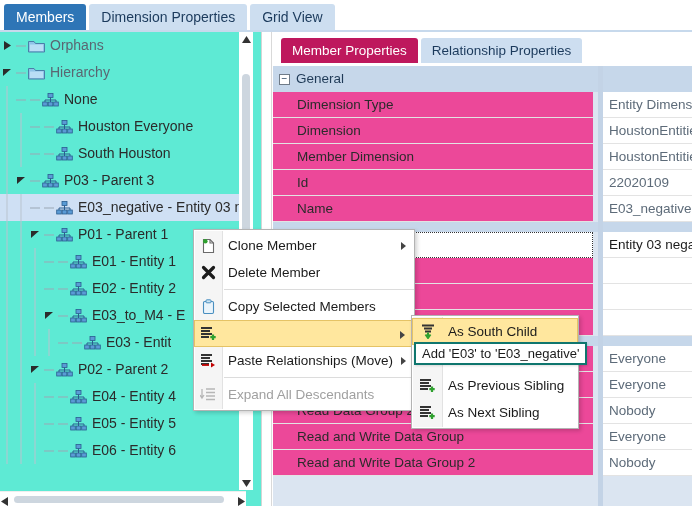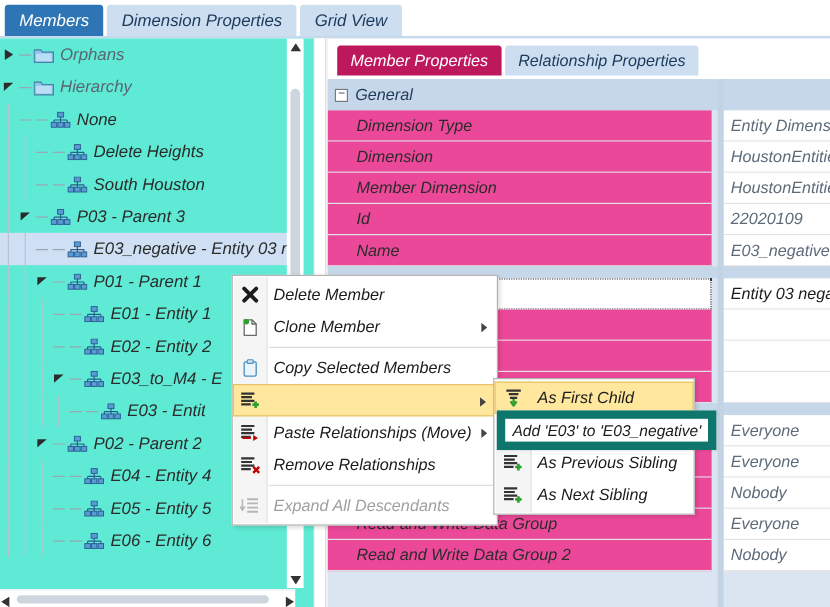--- a/index.html
+++ b/index.html
@@ -5,21 +5,21 @@
   * { box-sizing: border-box; }
   html, body {
     margin: 0; padding: 0;
     width: 692px; height: 506px;
     overflow: hidden;
     font-family: "Liberation Sans", sans-serif;
     font-size: 13px;
     background: #ffffff;
     color: #1b1b1b;
   }
-  #app { position: relative; width: 600px; height: 506px; background:#fff;font-style:italic; }
+  #app { position: relative; width: 600px; height: 506px; background:#fff; }
 
   
   .tabstrip {
     position: absolute; left: 0; top: 0; width: 692px; height: 32px;
     background: #ffffff;
   }
   .tabstrip .tabs-row { display: flex; align-items: flex-start; padding-left: 4px; padding-top: 4px; }
   .tab {
     height: 26px; line-height: 26px; padding: 0 12px;
     font-size: 14px; color: #1b3a5c; background: #cddef0;
@@ -170,21 +170,21 @@
   .submenu .gutter {
     position: absolute; left: 1px; top: 1px; bottom: 1px; width: 30px;
     background: #f5f5f5; border-right: 1px solid #e2e2e2;
   }
   .submenu .mi .mi-icon { width: 30px; min-width: 30px; }
   .submenu .mi.highlight .mi-icon { width: 29px; min-width: 29px; }
 
   
   .tooltip {
     position: absolute; left: 414px; top: 342px;
-    background: #ffffff; border: 7px solid #0f766e;
+    background: #ffffff; border: 2px solid #0f766e;
     padding: 2px 6px; font-size: 13px; color: #1b1b1b;
     white-space: nowrap; z-index: 60;
     box-shadow: 1px 1px 2px rgba(0,0,0,0.12);
   }
 </style>
 </head>
 <body>
 
 <div id="app">
 
@@ -287,21 +287,21 @@
           </span>
           <span class="ic">
             <svg width="17" height="14" viewBox="0 0 17 14">
               <rect x="6" y="0.5" width="5" height="4" fill="#5a9bd5" stroke="#2a5d8f" stroke-width="0.8"></rect>
               <path d="M8.5 4.5 L8.5 7 M3 7 L14 7 M3 7 L3 9 M8.5 7 L8.5 9 M14 7 L14 9" stroke="#2a5d8f" stroke-width="1" fill="none"></path>
               <rect x="0.7" y="9" width="4.6" height="4" fill="#5a9bd5" stroke="#2a5d8f" stroke-width="0.8"></rect>
               <rect x="6.2" y="9" width="4.6" height="4" fill="#5a9bd5" stroke="#2a5d8f" stroke-width="0.8"></rect>
               <rect x="11.7" y="9" width="4.6" height="4" fill="#5a9bd5" stroke="#2a5d8f" stroke-width="0.8"></rect>
             </svg>
           </span>
-          <span class="lbl">Delete Heights</span>
+          <span class="lbl">Houston Everyone</span>
         </div>
         <div class="tree-row">
           <span class="connector">
             <svg width="14" height="27" viewBox="0 0 14 27">
               <path d="M7 0 L7 27" stroke="#b9c4cf" stroke-width="1"></path>
             </svg>
           </span>
           <span class="connector">
             <svg width="14" height="27" viewBox="0 0 14 27">
               <path d="M7 0 L7 27" stroke="#b9c4cf" stroke-width="1"></path>
@@ -829,40 +829,40 @@
         </div>
       <div class="grid-col-split"></div>
     </div>
   </div>
 
   <div class="ctxmenu">
     <div class="gutter"></div>
     <div id="ctx-items">
         <div class="mi">
           <span class="mi-icon">
-            <svg width="15" height="15" viewBox="0 0 15 15">
-              <path d="M2.5 2.5 L12.5 12.5 M12.5 2.5 L2.5 12.5" stroke="#1b1b1b" stroke-width="3.2" stroke-linecap="round"></path>
-            </svg>
-          </span>
-          <span class="mi-label">Delete Member</span>
-        </div>
-        <div class="mi">
-          <span class="mi-icon">
             <svg width="15" height="16" viewBox="0 0 15 16">
               <path d="M2.5 1.5 L9 1.5 L12.5 5 L12.5 14.5 L2.5 14.5 Z" fill="#fff" stroke="#6a6a6a" stroke-width="1.1"></path>
               <path d="M9 1.5 L9 5 L12.5 5" fill="none" stroke="#6a6a6a" stroke-width="1.1"></path>
               <circle cx="4.3" cy="3.2" r="2.3" fill="#2fa02f"></circle>
             </svg>
           </span>
           <span class="mi-label">Clone Member</span>
           <span class="mi-arrow">
             <svg width="5" height="8" viewBox="0 0 5 8">
               <path d="M0 0 L5 4 L0 8 Z" fill="#444"></path>
             </svg>
           </span>
+        </div>
+        <div class="mi">
+          <span class="mi-icon">
+            <svg width="15" height="15" viewBox="0 0 15 15">
+              <path d="M2.5 2.5 L12.5 12.5 M12.5 2.5 L2.5 12.5" stroke="#1b1b1b" stroke-width="3.2" stroke-linecap="round"></path>
+            </svg>
+          </span>
+          <span class="mi-label">Delete Member</span>
         </div>
         <div class="mi-sep"></div>
         <div class="mi">
           <span class="mi-icon">
             <svg width="13" height="16" viewBox="0 0 13 16">
               <rect x="1.5" y="2.5" width="10" height="12" rx="1.2" fill="#eaf4fb" stroke="#4a8fc0" stroke-width="1.1"></rect>
               <rect x="4" y="0.8" width="5" height="3" rx="0.8" fill="#cfe6f5" stroke="#4a8fc0" stroke-width="1"></rect>
             </svg>
           </span>
           <span class="mi-label">Copy Selected Members</span>
@@ -887,29 +887,20 @@
               <path d="M2 12 L9 12" stroke="#c00000" stroke-width="1.8"></path>
               <path d="M11 9.5 L15 12 L11 14.5 Z" fill="#c00000"></path>
             </svg>
           </span>
           <span class="mi-label">Paste Relationships (Move)</span>
           <span class="mi-arrow">
             <svg width="5" height="8" viewBox="0 0 5 8">
               <path d="M0 0 L5 4 L0 8 Z" fill="#444"></path>
             </svg>
           </span>
-        </div>
-        <div class="mi">
-          <span class="mi-icon">
-            <svg width="17" height="15" viewBox="0 0 17 15">
-              <path d="M1 2 L12 2 M1 5 L10 5 M1 8 L12 8 M1 11 L9 11" stroke="#333" stroke-width="1.8" fill="none"></path>
-              <path d="M11 9 L16 14 M16 9 L11 14" stroke="#c00000" stroke-width="2"></path>
-            </svg>
-          </span>
-          <span class="mi-label">Remove Relationships</span>
         </div>
         <div class="mi-sep"></div>
         <div class="mi disabled">
           <span class="mi-icon">
             <svg width="16" height="15" viewBox="0 0 16 15">
               <path d="M6 2 L15 2 M6 5.5 L15 5.5 M6 9 L15 9 M6 12.5 L15 12.5" stroke="#b6b6b6" stroke-width="1.6" fill="none"></path>
               <path d="M2 2 L2 10 M0 8 L2 11 L4 8" stroke="#b6b6b6" stroke-width="1.3" fill="none"></path>
             </svg>
           </span>
           <span class="mi-label">Expand All Descendants</span>
@@ -920,21 +911,21 @@
   <div class="submenu">
     <div class="gutter"></div>
     <div id="sub-items">
         <div class="mi highlight">
           <span class="mi-icon">
             <svg width="16" height="15" viewBox="0 0 16 15">
               <path d="M2 1.5 L14 1.5 M4 4.5 L12 4.5 M5 7.5 L11 7.5" stroke="#333" stroke-width="1.8" fill="none"></path>
               <path d="M8 8.5 L8 12 M5.5 10.5 L8 14 L10.5 10.5" stroke="#2fa02f" stroke-width="2" fill="none"></path>
             </svg>
           </span>
-          <span class="mi-label">As First Child</span>
+          <span class="mi-label">As South Child</span>
         </div>
         <div style="height: 27px;"></div>
         <div class="mi">
           <span class="mi-icon">
             <svg width="17" height="15" viewBox="0 0 17 15">
               <path d="M1 2 L12 2 M1 5 L10 5 M1 8 L12 8 M1 11 L9 11" stroke="#333" stroke-width="1.8" fill="none"></path>
               <path d="M13 8.5 L13 14 M10.3 11.2 L15.7 11.2" stroke="#2fa02f" stroke-width="2.2"></path>
             </svg>
           </span>
           <span class="mi-label">As Previous Sibling</span>

